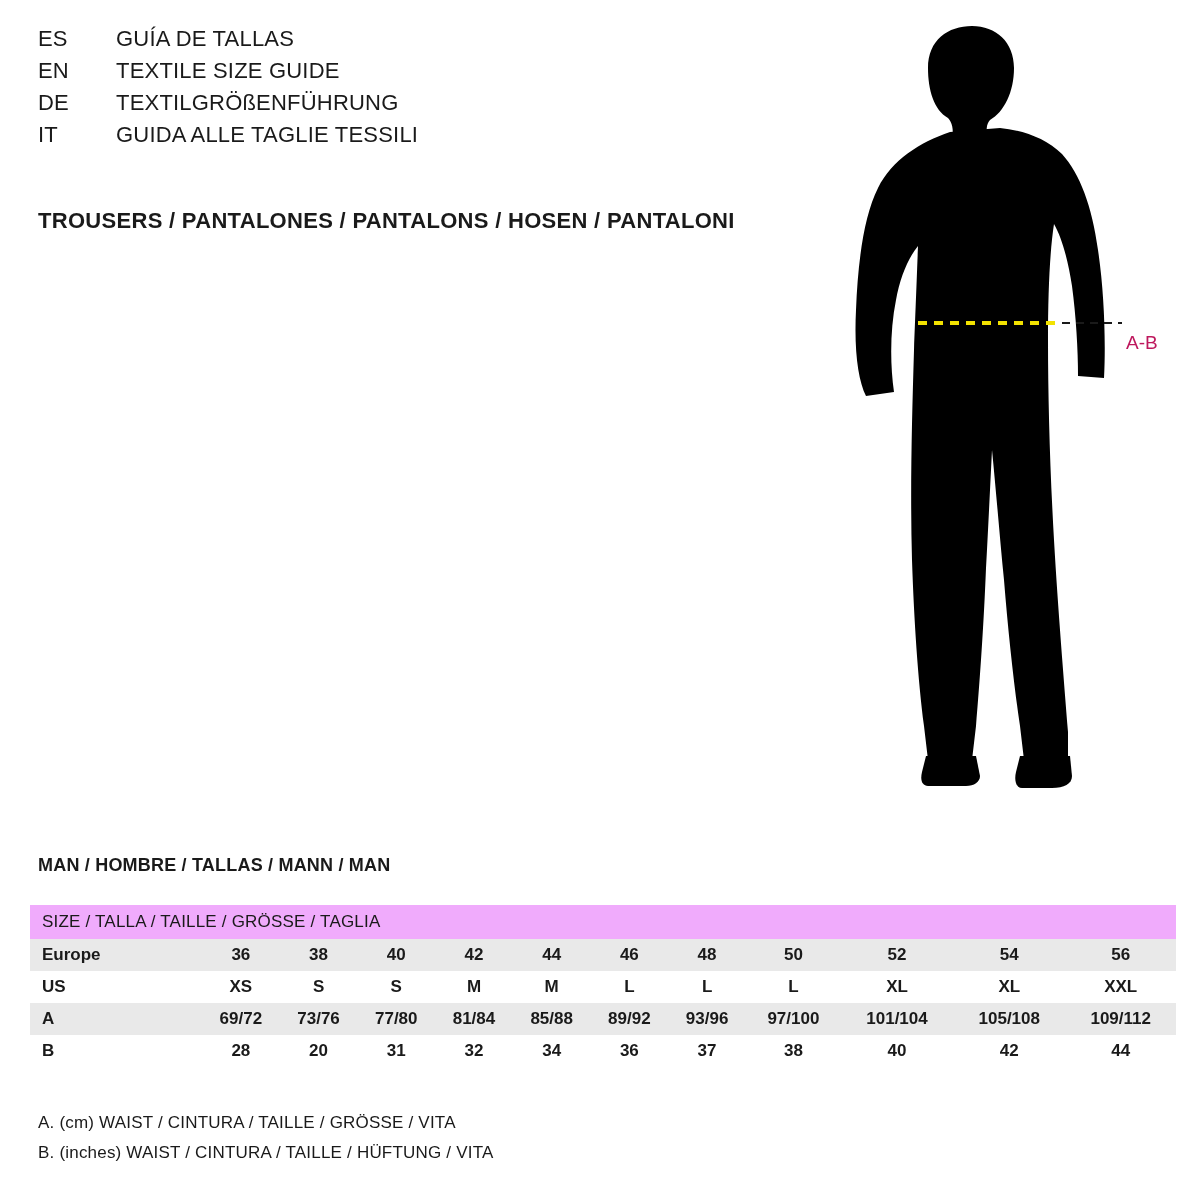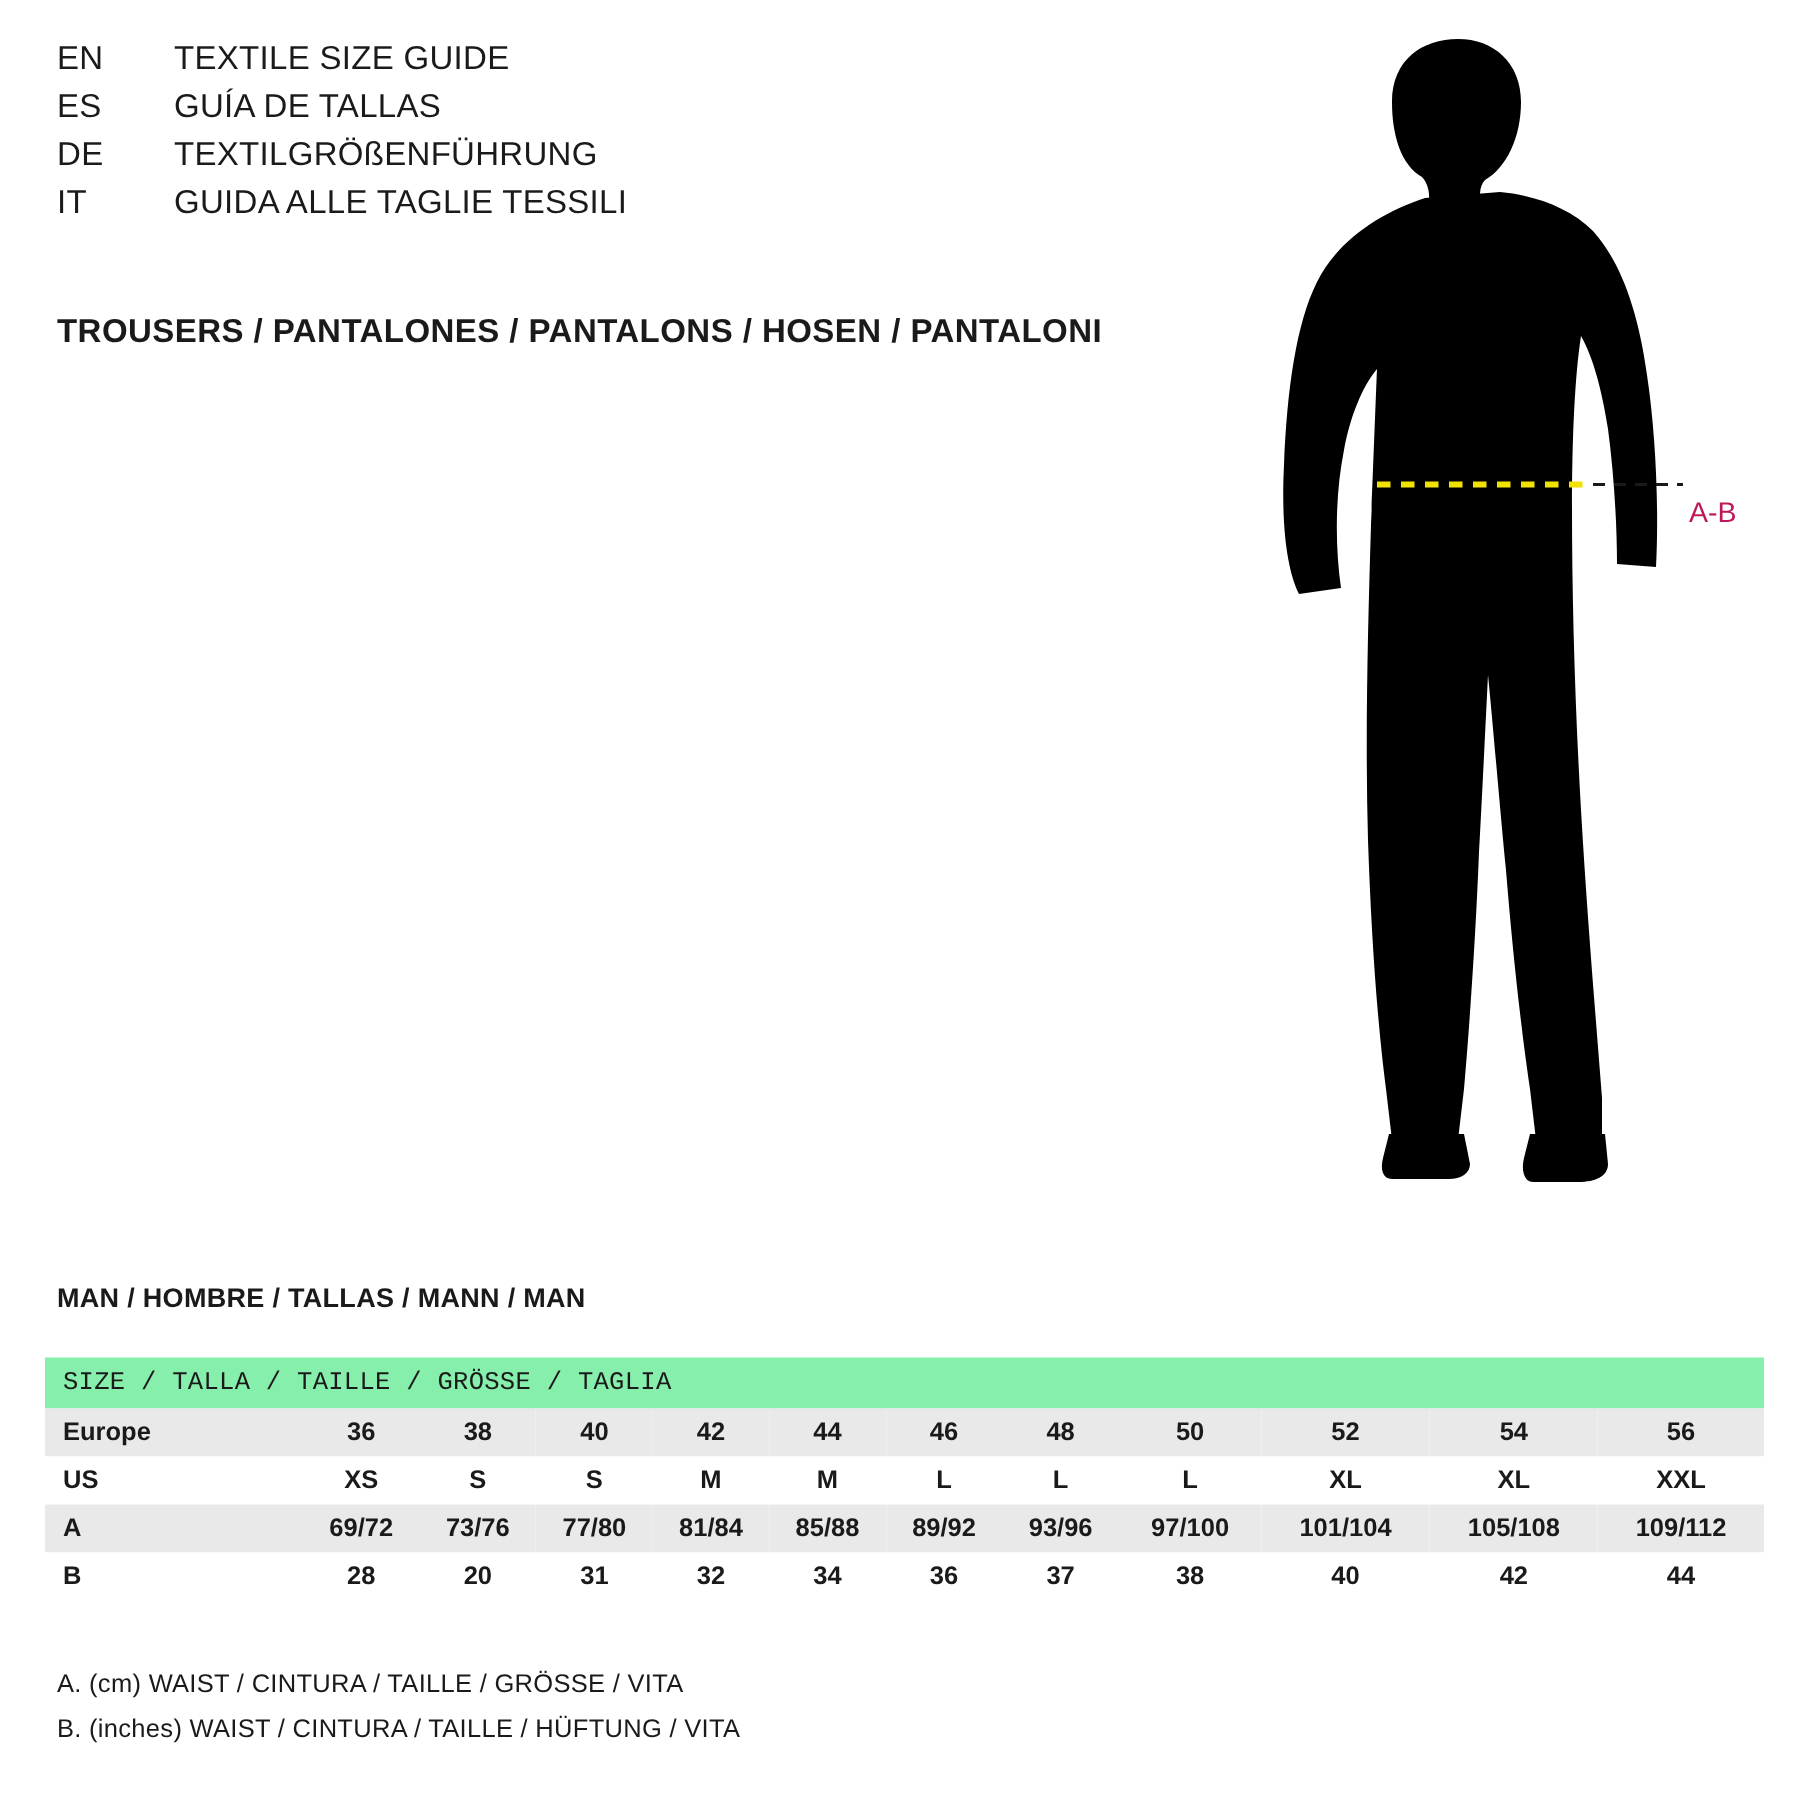--- a/index.html
+++ b/index.html
@@ -87,22 +87,21 @@
   }
   table.size-table th,
   table.size-table td {
     padding: 0;
     height: 32px;
     text-align: center;
     font-weight: bold;
     color: #1a1a1a;
   }
   table.size-table tr.head-row {
-    background: #86efac;
-    font-family: Liberation Mono, monospace;
+    background: #f0abfc;
   }
   table.size-table tr.head-row th {
     text-align: left;
     padding-left: 12px;
     font-size: 17px;
     font-weight: normal;
     letter-spacing: 0.2px;
     height: 34px;
   }
   table.size-table tr.shaded {
@@ -124,26 +123,26 @@
     font-size: 17px;
     line-height: 30px;
     letter-spacing: 0.2px;
   }
 </style>
 </head>
 <body>
 
 <div class="lang-block">
   <div class="lang-row">
+    <span class="lang-code">ES</span>
+    <span class="lang-text">GUÍA DE TALLAS</span>
+  </div>
+  <div class="lang-row">
     <span class="lang-code">EN</span>
     <span class="lang-text">TEXTILE SIZE GUIDE</span>
-  </div>
-  <div class="lang-row">
-    <span class="lang-code">ES</span>
-    <span class="lang-text">GUÍA DE TALLAS</span>
   </div>
   <div class="lang-row">
     <span class="lang-code">DE</span>
     <span class="lang-text">TEXTILGRÖßENFÜHRUNG</span>
   </div>
   <div class="lang-row">
     <span class="lang-code">IT</span>
     <span class="lang-text">GUIDA ALLE TAGLIE TESSILI</span>
   </div>
 </div>

